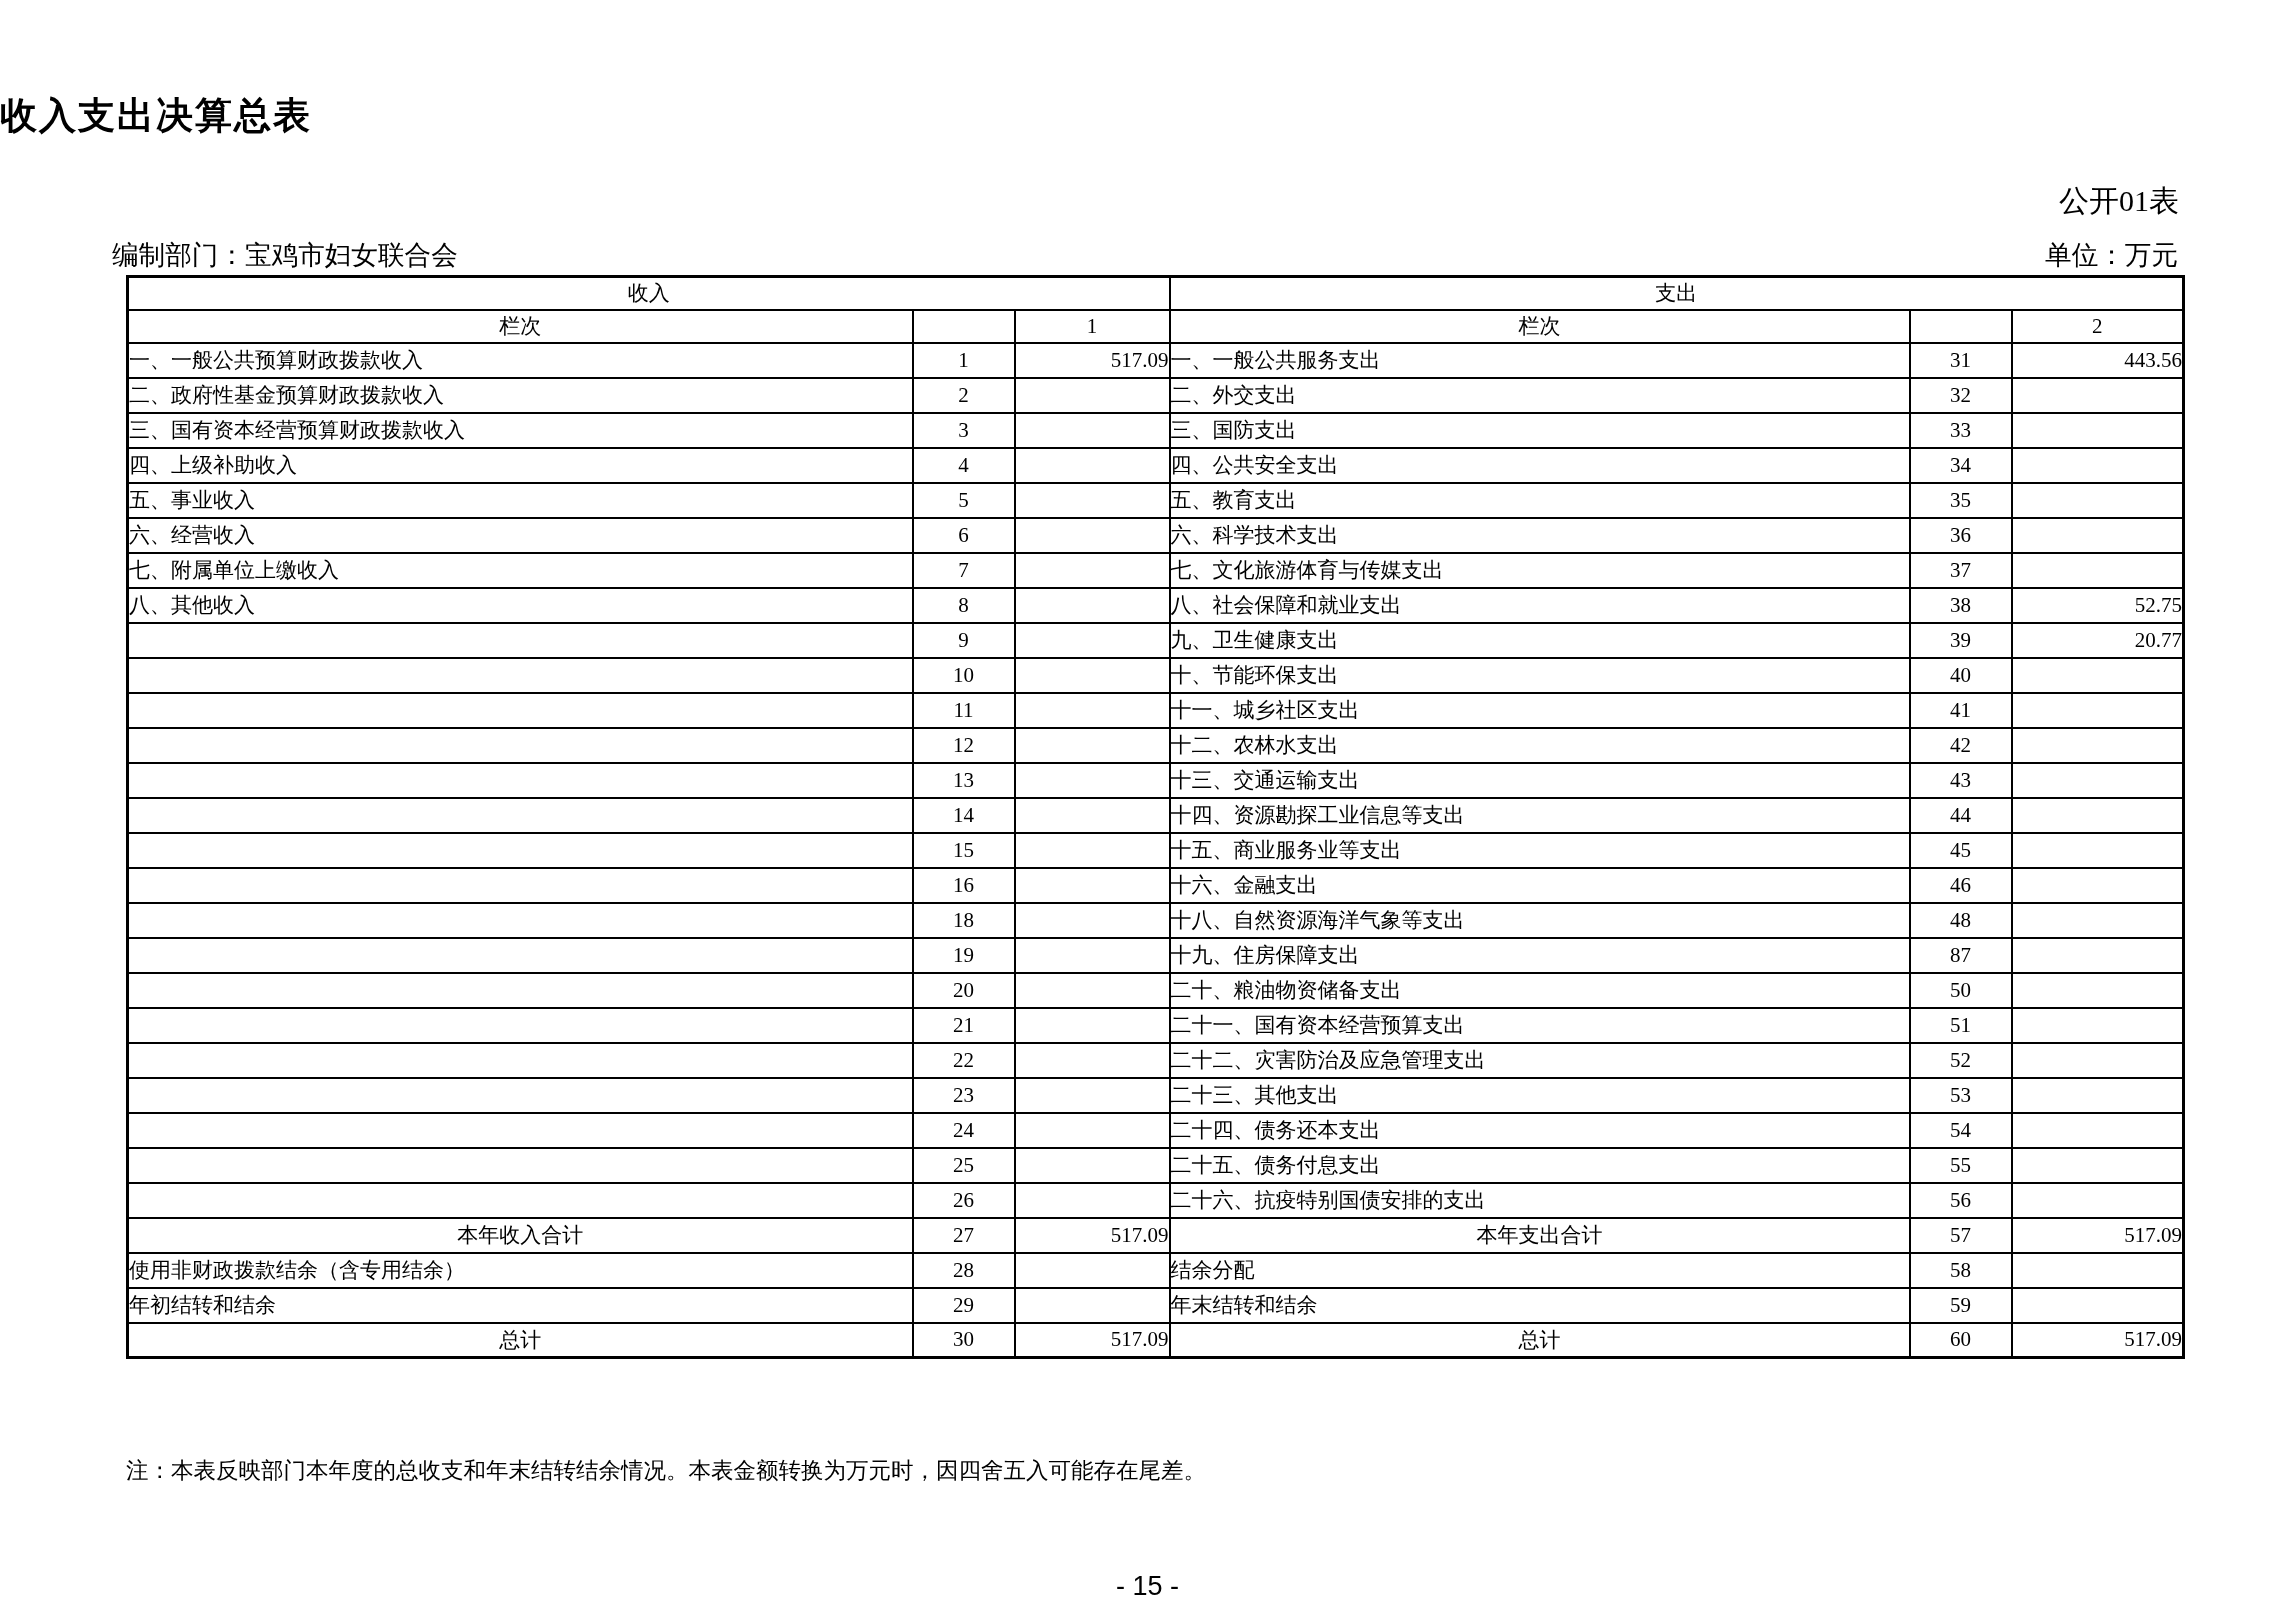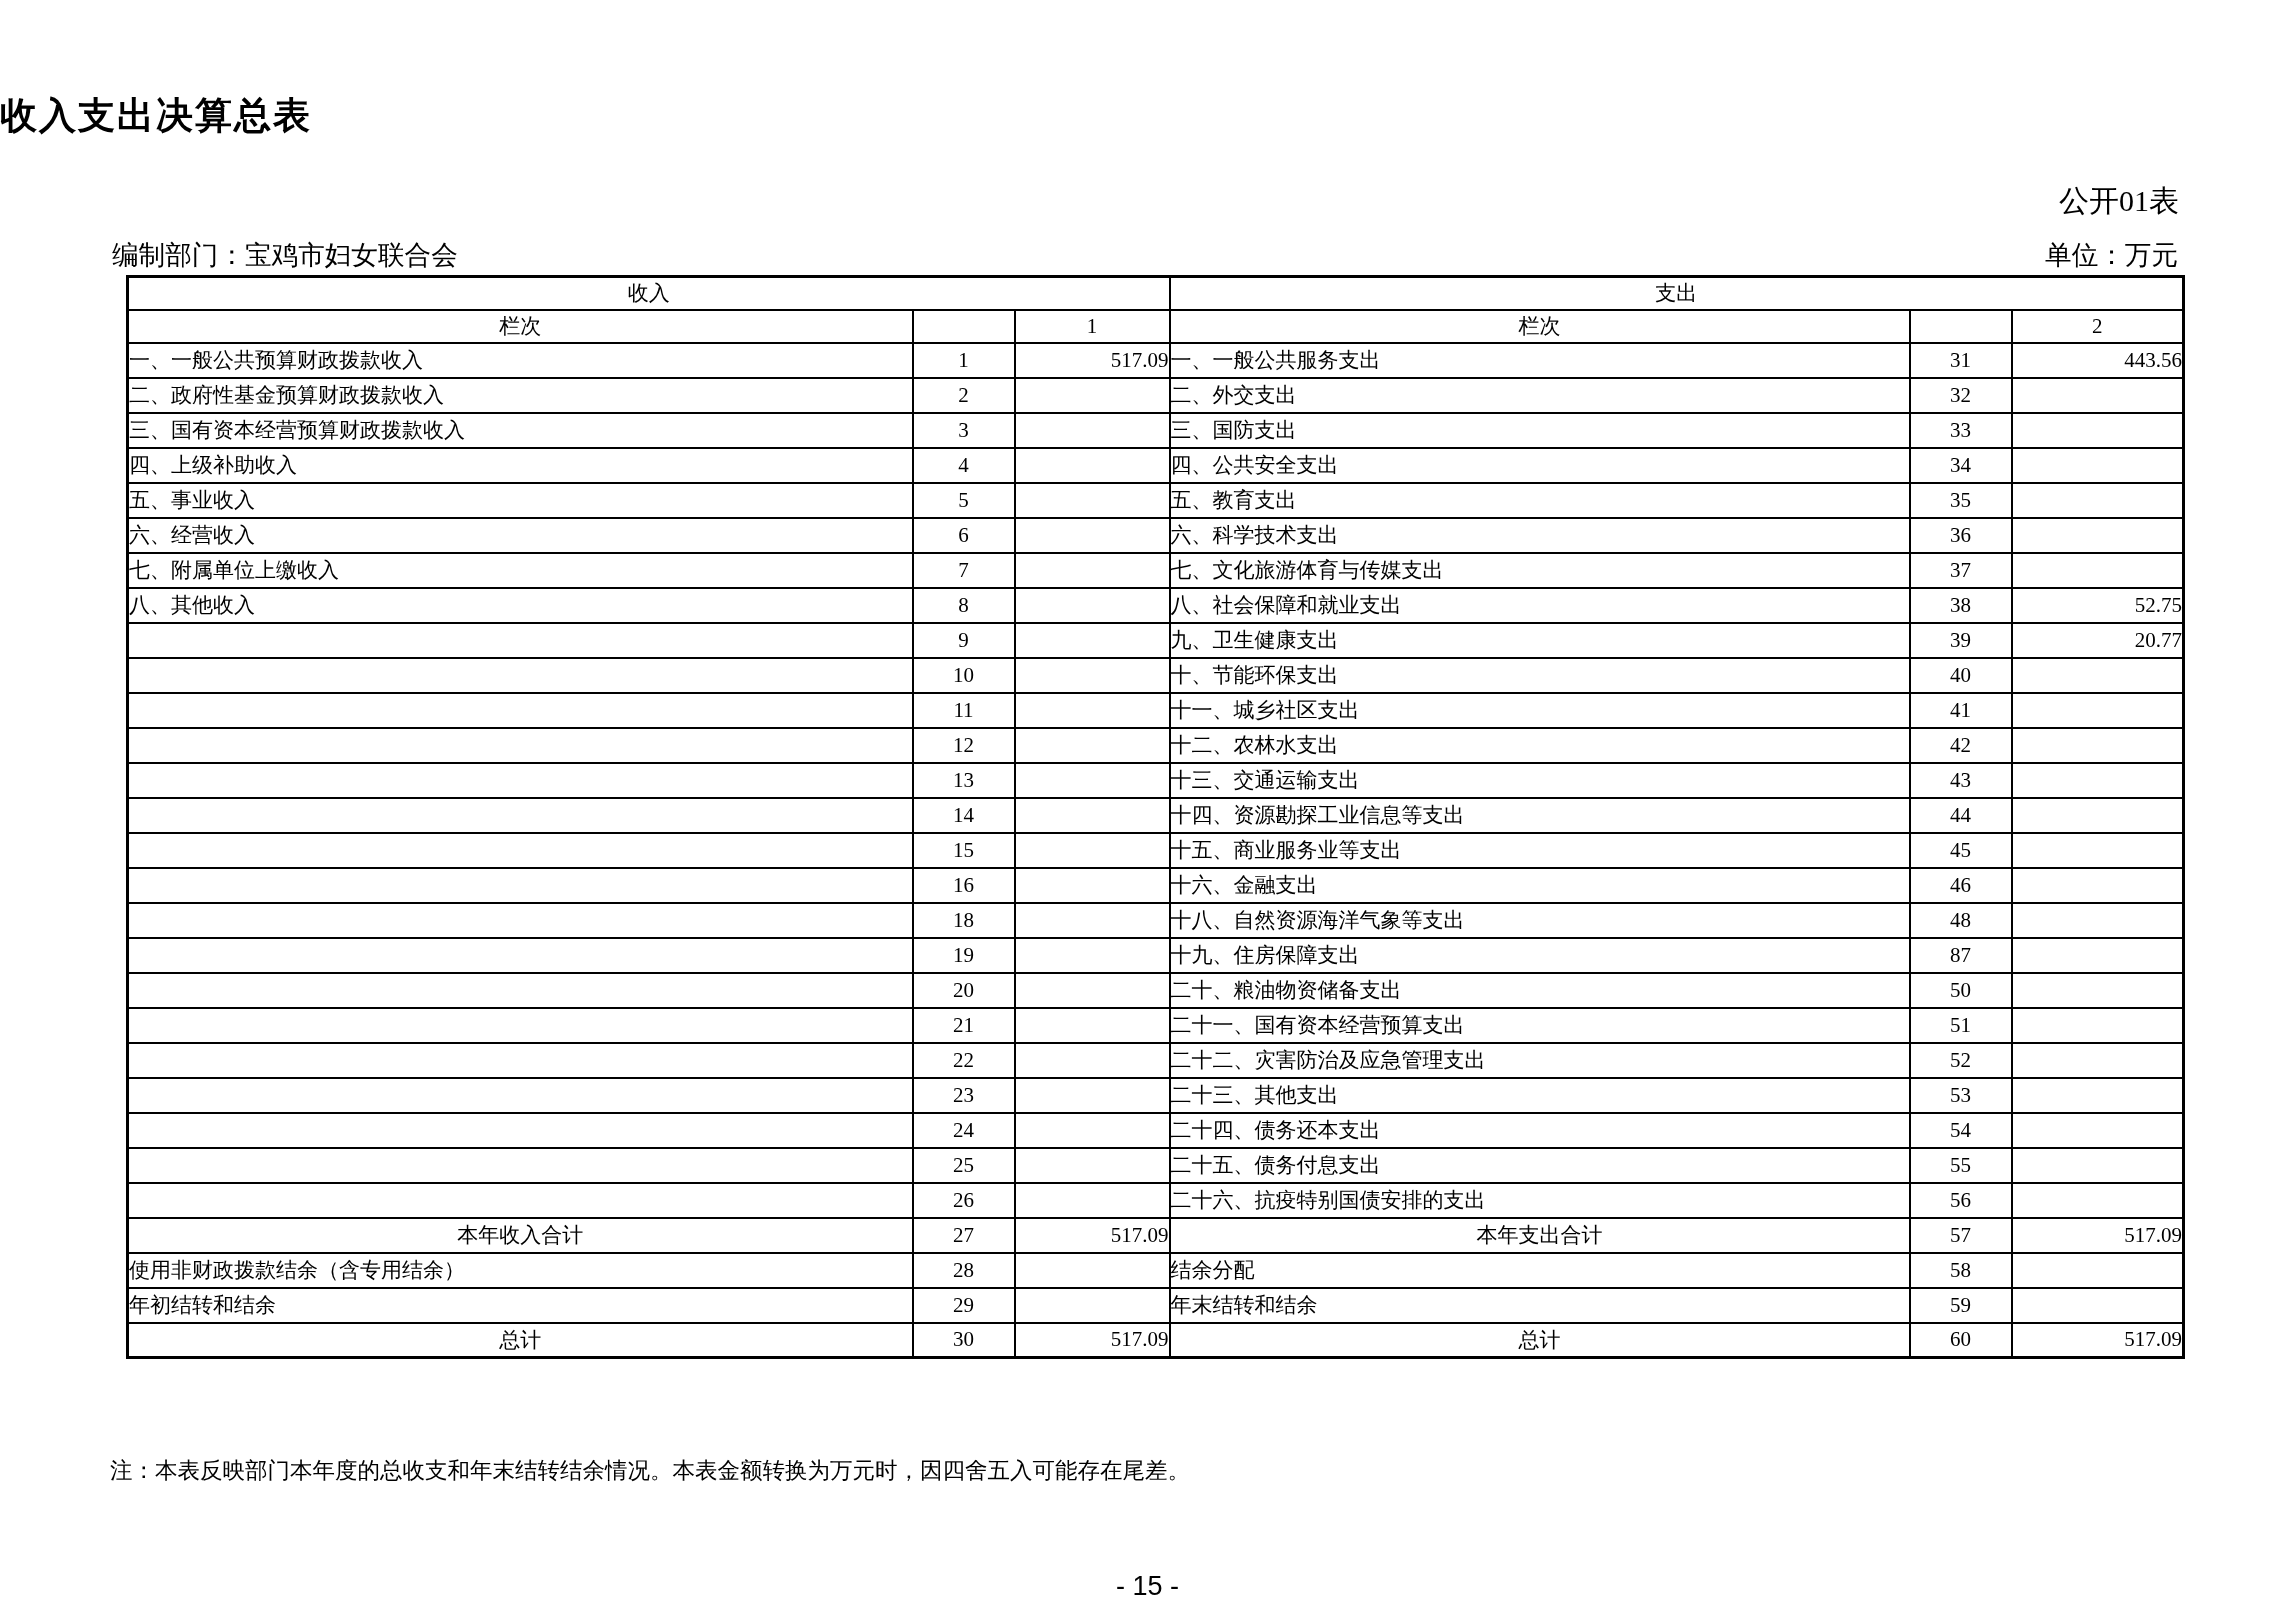--- a/index.html
+++ b/index.html
@@ -48,21 +48,21 @@
   }
   td.item{text-align:left;padding-left:6.8px;}
   td.item.center{text-align:center;padding-left:0;}
   td.bold{
     font-family:"Liberation Sans","DejaVu Sans",sans-serif;
     font-weight:bold;font-size:22px;
   }
   td.rowno{text-align:center;}
   td.amount{text-align:right;padding-right:5.5px;}
   .note{
-    position:absolute;top:1455px;left:110px;
+    position:absolute;top:1455px;left:126px;
     font-size:22.5px;
   }
   .page-number{
     position:absolute;top:1553px;left:0;width:100%;
     text-align:center;font-size:27px;
     font-family:"Liberation Sans","DejaVu Sans",sans-serif;
     margin-top:18px;
   }
 </style>
 </head>

